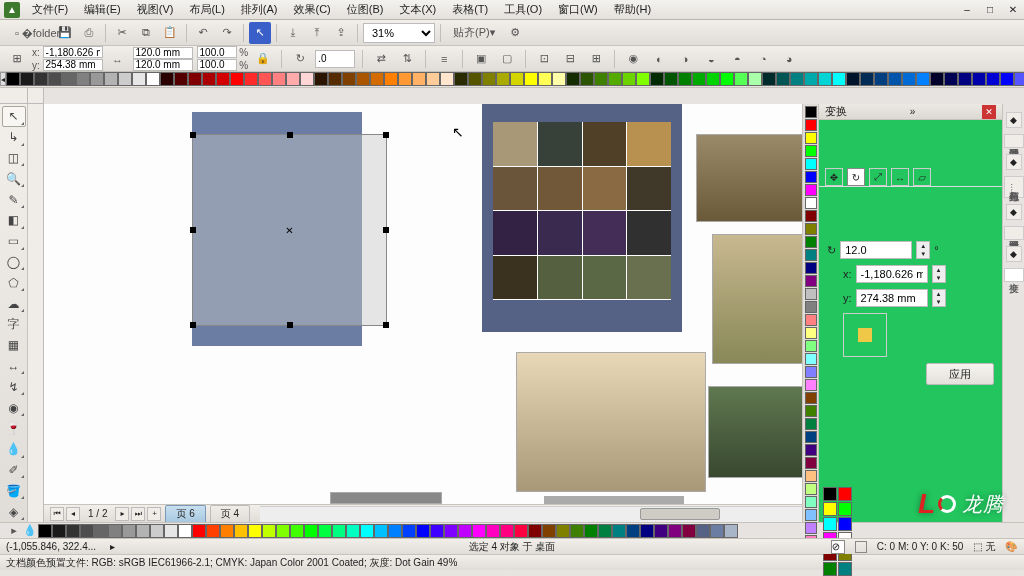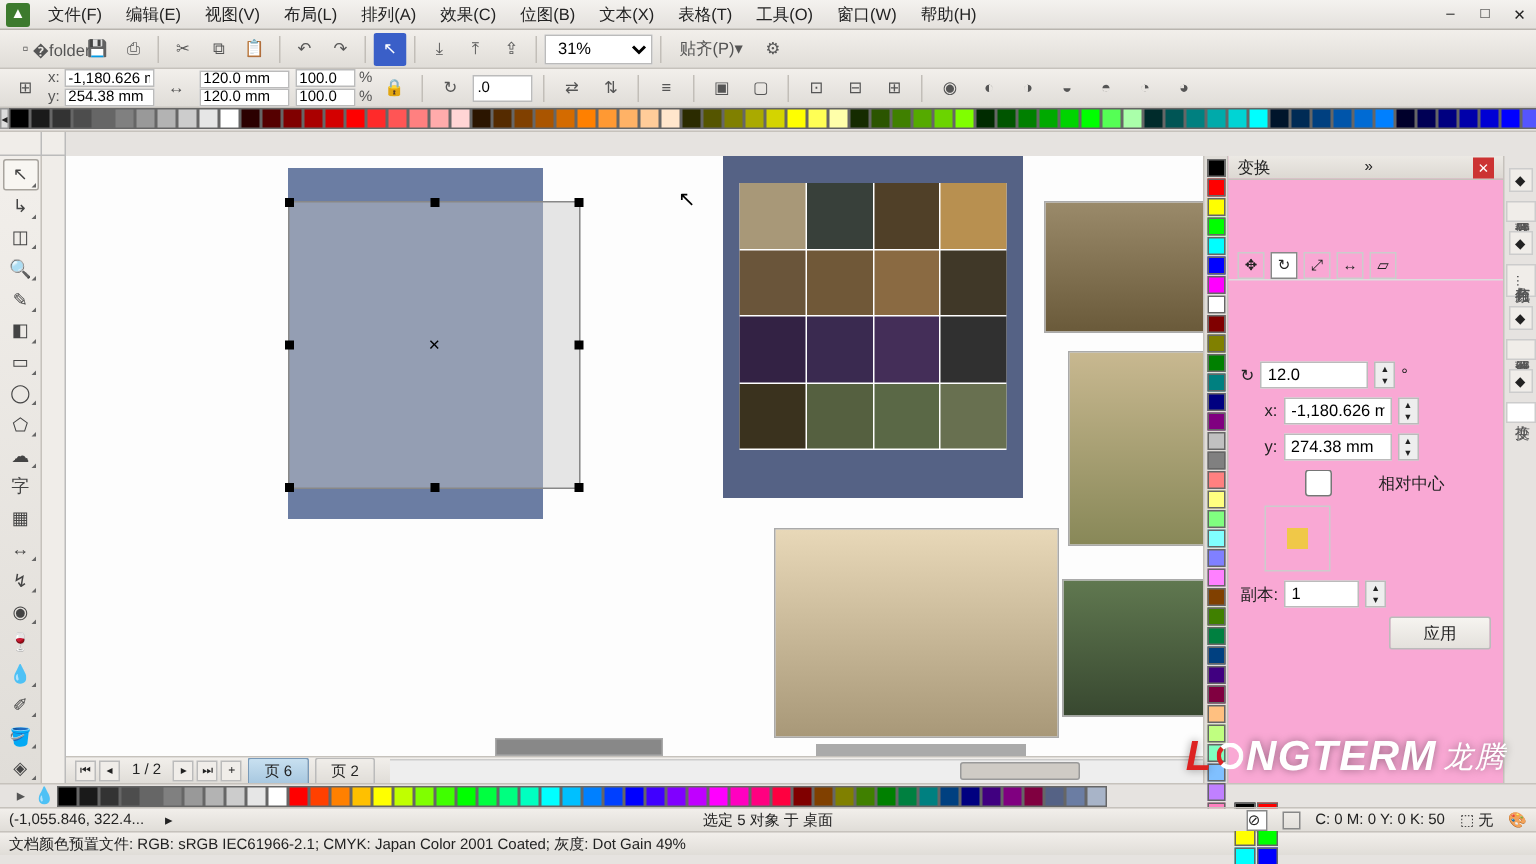--- a/index.html
+++ b/index.html
@@ -59,21 +59,21 @@
 .pagetabs { height: 18px; background: linear-gradient(#f2efeb,#e0ddd8); border-top: 1px solid #c6c2bc; display: flex; align-items: center; padding-left: 6px; gap: 2px; font-size: 10px; }
 .navbtn { width: 14px; height: 14px; border: 1px solid #bbb; background: #f0ede9; display: flex; align-items: center; justify-content: center; font-size: 8px; }
 .pagecounter { padding: 0 6px; }
 .pagetab { padding: 1px 10px; background: linear-gradient(#c8e0f0,#a8c8e0); border: 1px solid #7a9ab8; border-bottom: none; border-radius: 2px 2px 0 0; margin-left: 2px; }
 .pagetab.off { background: linear-gradient(#f0ede9,#e0ddd8); border-color: #bbb; }
 
 
 .rightcol { width: 16px; background: #e0ddd8; border-left: 1px solid #c6c2bc; display: flex; flex-direction: column; align-items: center; gap: 1px; padding-top: 2px; }
 .rightcol .swatch { width: 12px; height: 12px; }
 
-.docker { width: 184px; background: #f9a8d4; border-left: 1px solid #c6c2bc; display: flex; flex-direction: column; gap: 48px; }
+.docker { width: 184px; background: #22c55e; border-left: 1px solid #c6c2bc; display: flex; flex-direction: column; gap: 48px; }
 .dk-title { height: 18px; background: linear-gradient(#ece9e4,#dcd8d2); border-bottom: 1px solid #c6c2bc; display: flex; align-items: center; padding: 0 6px; font-size: 11px; }
 .dk-close { margin-left: auto; width: 14px; height: 14px; background: #c33; color: #fff; display: flex; align-items: center; justify-content: center; font-size: 9px; }
 .dk-iconrow { height: 24px; display: flex; align-items: center; gap: 4px; padding: 0 6px; border-bottom: 1px solid #ddd; }
 .dk-iconrow span { width: 18px; height: 18px; border: 1px solid #ccc; display: flex; align-items: center; justify-content: center; font-size: 10px; }
 .dk-body { padding: 6px 8px; font-size: 11px; display: flex; flex-direction: column; gap: 6px; }
 .dk-row { display: flex; align-items: center; gap: 4px; }
 .dk-row input { width: 72px; height: 18px; border: 1px solid #bbb; font-size: 11px; padding: 0 4px; }
 .dk-row .spin { width: 14px; height: 18px; border: 1px solid #bbb; background: #eee; font-size: 7px; display: flex; flex-direction: column; }
 .dk-row .spin span { flex: 1; display: flex; align-items: center; justify-content: center; }
 .dk-btn { height: 22px; border: 1px solid #bbb; background: linear-gradient(#f6f4f0,#e4e1dc); border-radius: 2px; display: flex; align-items: center; justify-content: center; }
@@ -345,21 +345,21 @@
     </div>
 
     <div class="pagetabs">
       <span class="navbtn">⏮</span>
       <span class="navbtn">◂</span>
       <span class="pagecounter">1 / 2</span>
       <span class="navbtn">▸</span>
       <span class="navbtn">⏭</span>
       <span class="navbtn">+</span>
       <span class="pagetab">页 6</span>
-      <span class="pagetab off">页 2</span>
+      <span class="pagetab off">页 4</span>
       <div class="hscroll" style="flex:1;margin-left:8px">
           <div class="thumb"></div>
         </div>
     </div>
   </div>
 
   <div class="rightcol" id="pal-right">
       <span class="swatch" style="background: rgb(0, 0, 0);"></span>
       <span class="swatch" style="background: rgb(255, 0, 0);"></span>
       <span class="swatch" style="background: rgb(255, 255, 0);"></span>
@@ -428,42 +428,30 @@
           </div>
       </div>
       <div class="dk-row" style="margin-left:16px">
         <span>y:</span>
         <input value="274.38 mm" style="">
         <div class="spin">
             <span>▴</span>
             <span>▾</span>
           </div>
       </div>
-      <div class="dk-row" style="margin-left:16px">
-        <input type="checkbox" style="">
-        <span>相对中心</span>
-      </div>
       <div style="margin-left:16px;width:44px;height:44px;border:1px solid #ccc;display:grid;grid-template-columns:repeat(3,1fr);grid-template-rows:repeat(3,1fr)">
         <span></span>
           <span></span>
           <span></span>
           <span></span>
           <span style="background:#f0c848"></span>
           <span></span>
           <span></span>
           <span></span>
           <span></span>
-      </div>
-      <div class="dk-row">
-        <span>副本:</span>
-        <input style="width: 50px;" value="1">
-        <div class="spin">
-            <span>▴</span>
-            <span>▾</span>
-          </div>
       </div>
       <div class="dk-btn" style="margin-left:auto;width:68px">应用</div>
     </div>
     <div style="flex:1"></div>
     <div class="dk-pal" id="dk-pal">
         <span class="swatch" style="background: rgb(0, 0, 0);"></span>
         <span class="swatch" style="background: rgb(255, 0, 0);"></span>
         <span class="swatch" style="background: rgb(255, 255, 0);"></span>
         <span class="swatch" style="background: rgb(0, 255, 0);"></span>
         <span class="swatch" style="background: rgb(0, 255, 255);"></span>
@@ -548,31 +536,30 @@
     <span class="swatch" style="background: rgb(128, 0, 128);"></span>
     <span class="swatch" style="background: rgb(128, 0, 64);"></span>
     <span class="swatch" style="background: rgb(85, 98, 133);"></span>
     <span class="swatch" style="background: rgb(107, 125, 163);"></span>
     <span class="swatch" style="background: rgb(168, 180, 200);"></span>
   </div>
 
 <div class="status1" style="position:relative">
   <span>(-1,055.846, 322.4...</span>
   <span>▸</span>
-  <span class="center">选定 5 对象 于 桌面</span>
+  <span class="center">选定 4 对象 于 桌面</span>
   <div class="right">
     <span style="width:14px;height:14px;border:1px solid #888;background:#fff;display:inline-block">⊘</span>
     <span style="width:12px;height:12px;border:1px solid #888;display:inline-block"></span>
     <span>C: 0 M: 0 Y: 0 K: 50</span>
     <span>⬚ <span>无</span></span>
     <span>🎨</span>
   </div>
 </div>
 <div class="status2">
   <span>文档颜色预置文件: RGB: sRGB IEC61966-2.1; CMYK: Japan Color 2001 Coated; 灰度: Dot Gain 49%</span>
 </div>
 
 <div class="logo">
   <span class="red">L</span>
     <span style="width:18px;height:18px;border:3px solid #fff;border-left-color:#d22;border-radius:50%;display:inline-block;margin:0 2px"></span>
-    <span>NGTERM</span>
     <span class="cn">龙腾</span>
 </div>
 
 </body></html>

